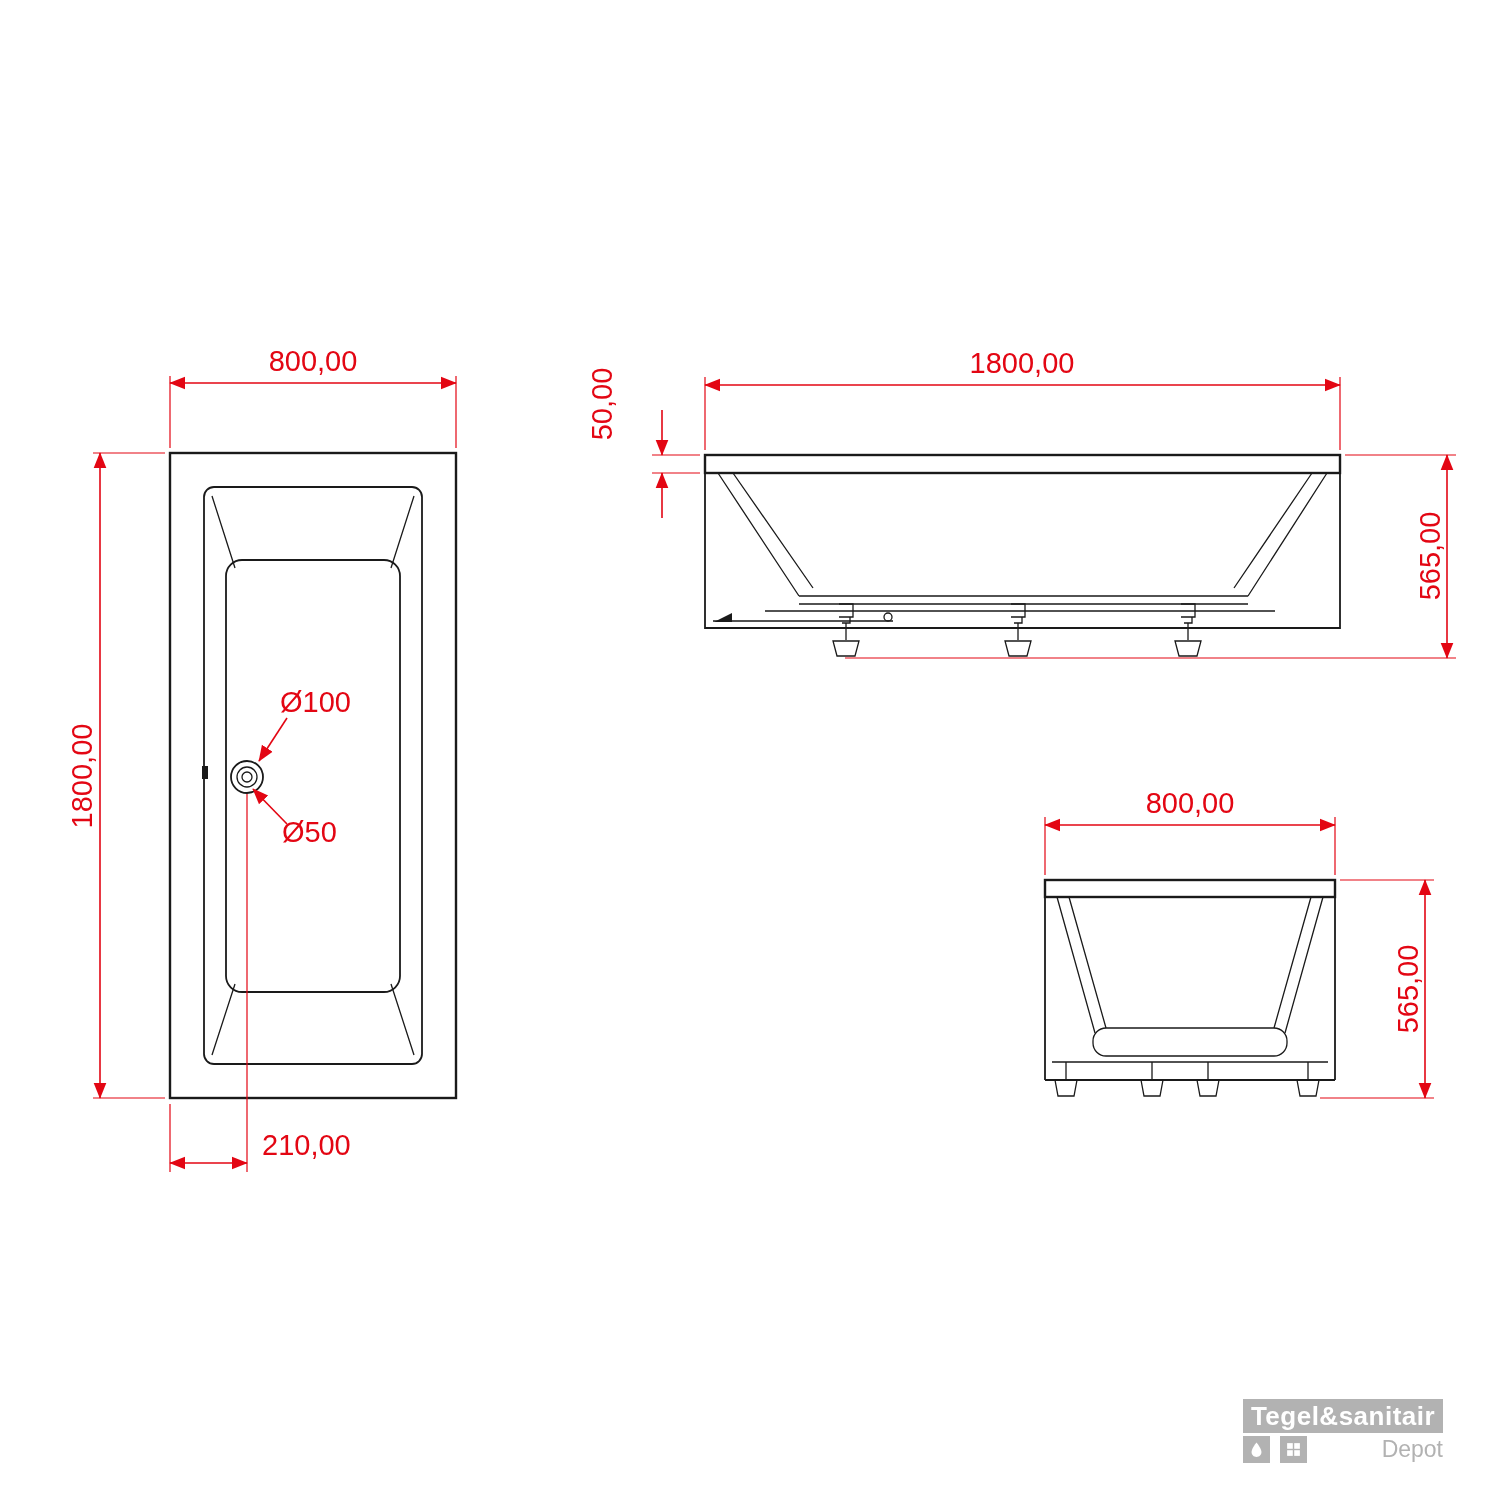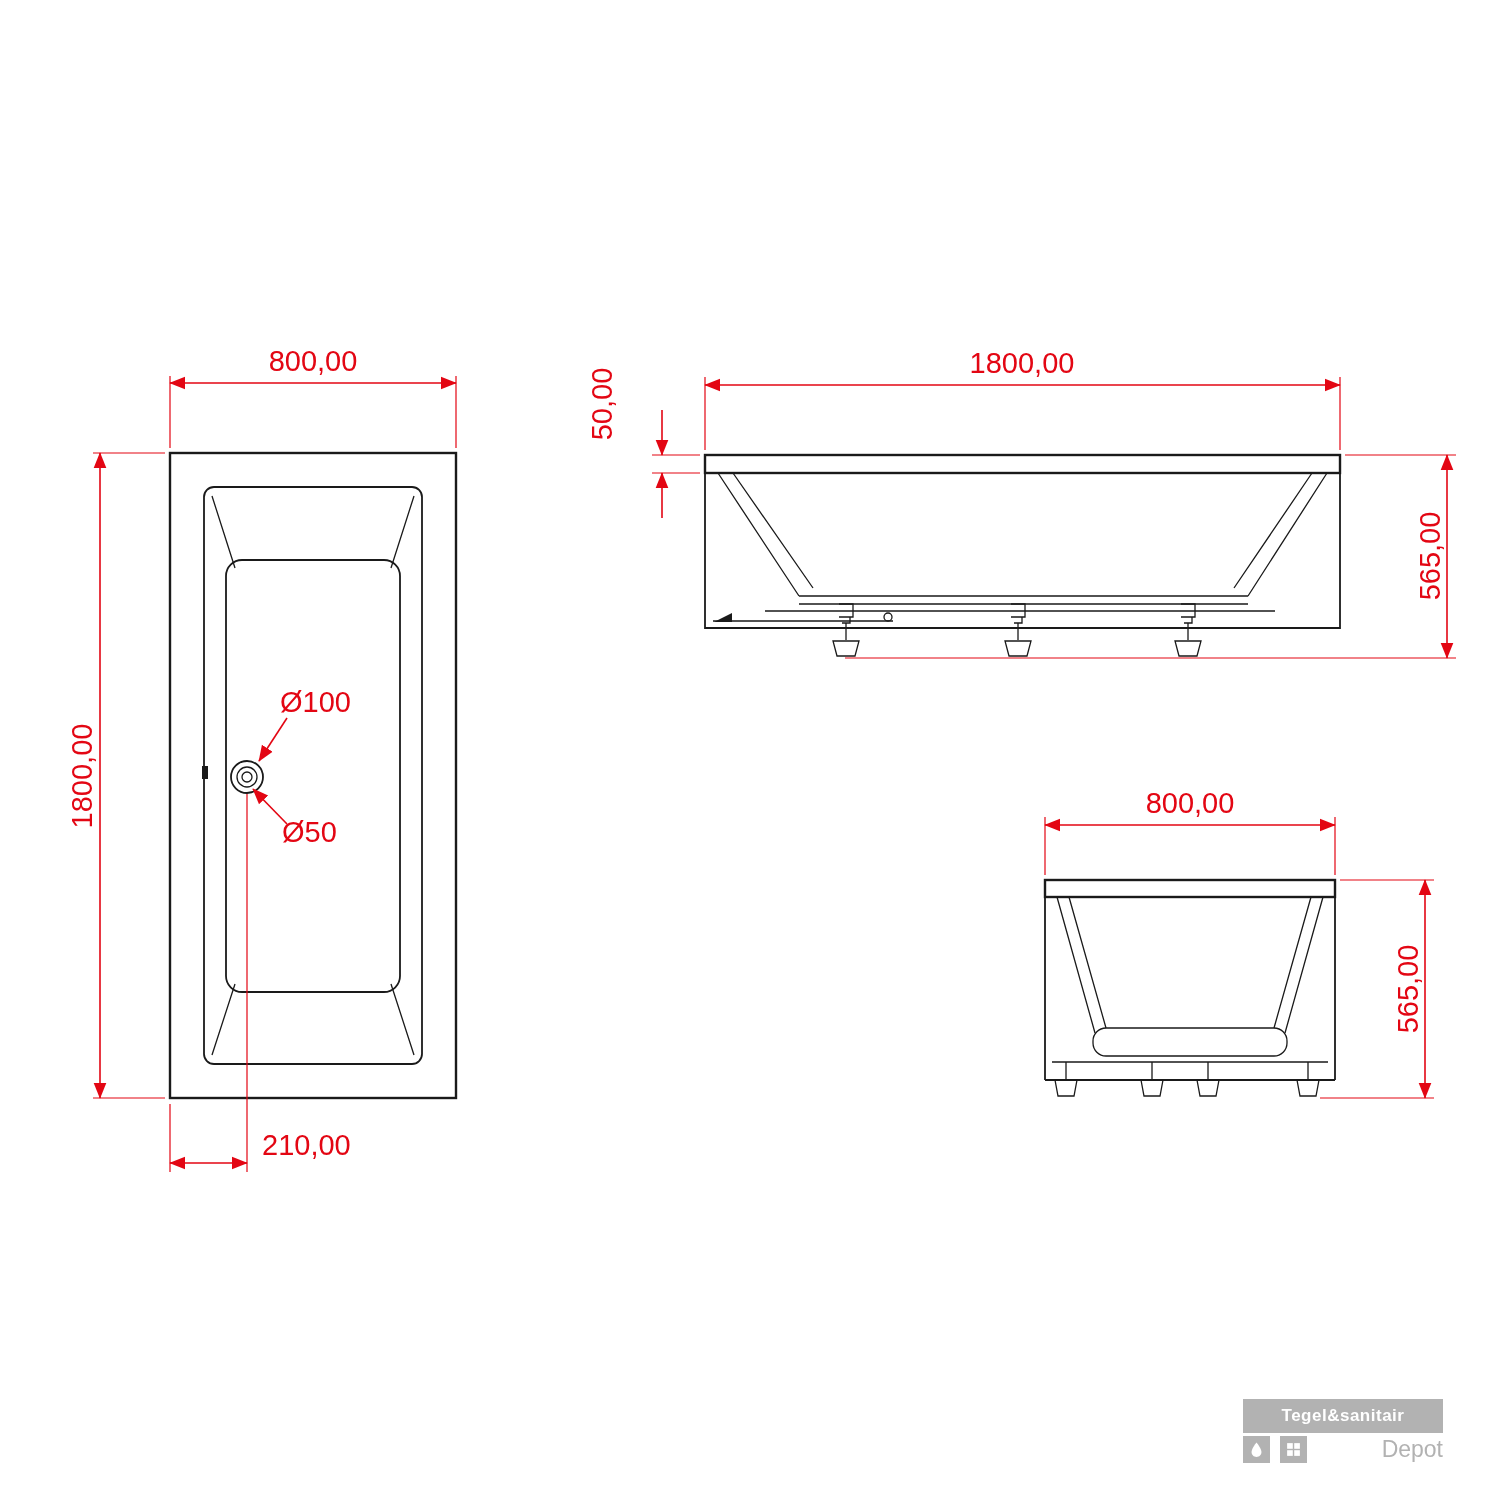--- a/index.html
+++ b/index.html
@@ -7,21 +7,21 @@
   svg{display:block;position:absolute;left:0;top:0;}
   .obj{stroke:#1a1a1a;stroke-width:2.4;fill:none;stroke-linejoin:miter;}
   .obj-med{stroke:#1a1a1a;stroke-width:1.8;fill:none;}
   .obj-thin{stroke:#1a1a1a;stroke-width:1.3;fill:none;}
   .solid{fill:#1a1a1a;stroke:none;}
   .dim{stroke:#e30613;stroke-width:1.6;fill:none;}
   .ext{stroke:#e30613;stroke-width:1.2;fill:none;}
   .dimtext{fill:#e30613;font-size:29px;font-family:"Liberation Sans",sans-serif;}
   .logo{position:absolute;right:57px;bottom:37px;width:200px;}
   .logo-band{height:34px;background:#b2b2b2;display:flex;align-items:center;justify-content:center;
-    color:#ffffff;font-weight:bold;font-size:17px;letter-spacing:.5px;}
+    color:#ffffff;font-weight:bold;font-size:26px;letter-spacing:.5px;}
   .logo-row{margin-top:3px;display:flex;align-items:center;gap:10px;height:27px;}
   .logo-sq{width:27px;height:27px;background:#b2b2b2;display:flex;align-items:center;justify-content:center;}
   .logo-sq svg{position:static;}
   .logo-depot{margin-left:auto;color:#b2b2b2;font-size:23px;line-height:27px;}
 </style>
 </head>
 <body>
 
 <svg width="1500" height="1500" viewBox="0 0 1500 1500">
   <defs>

